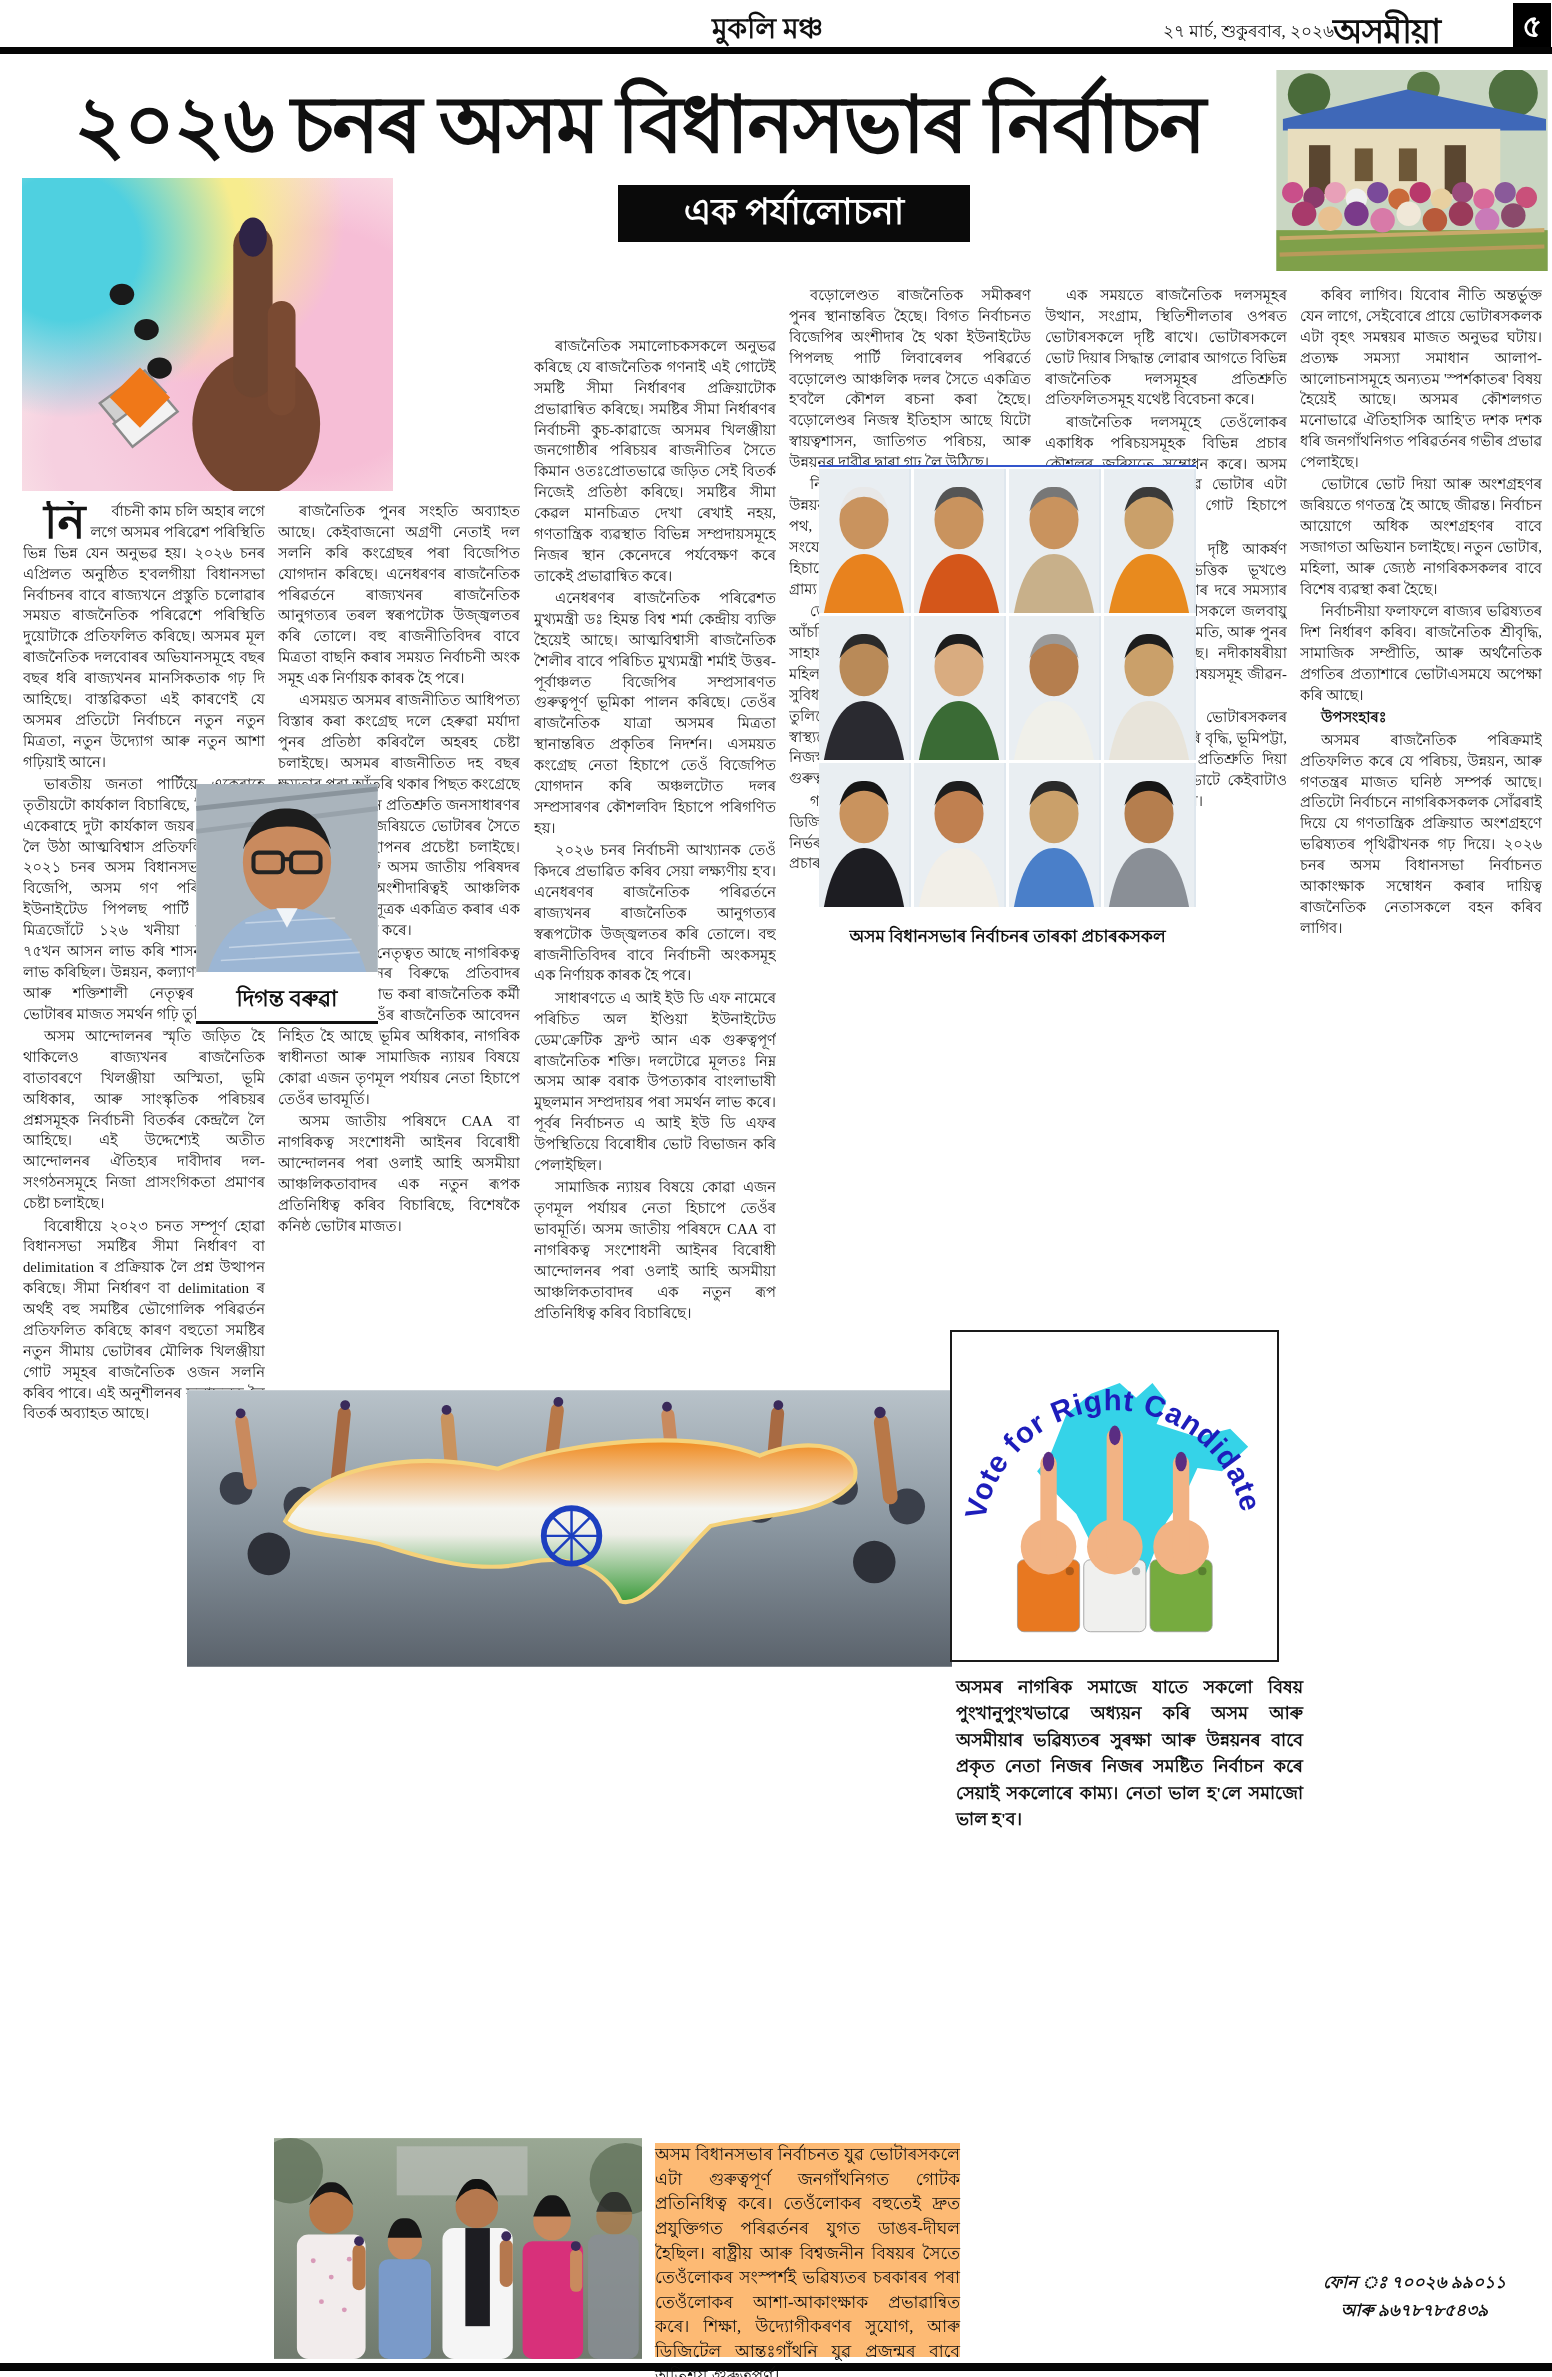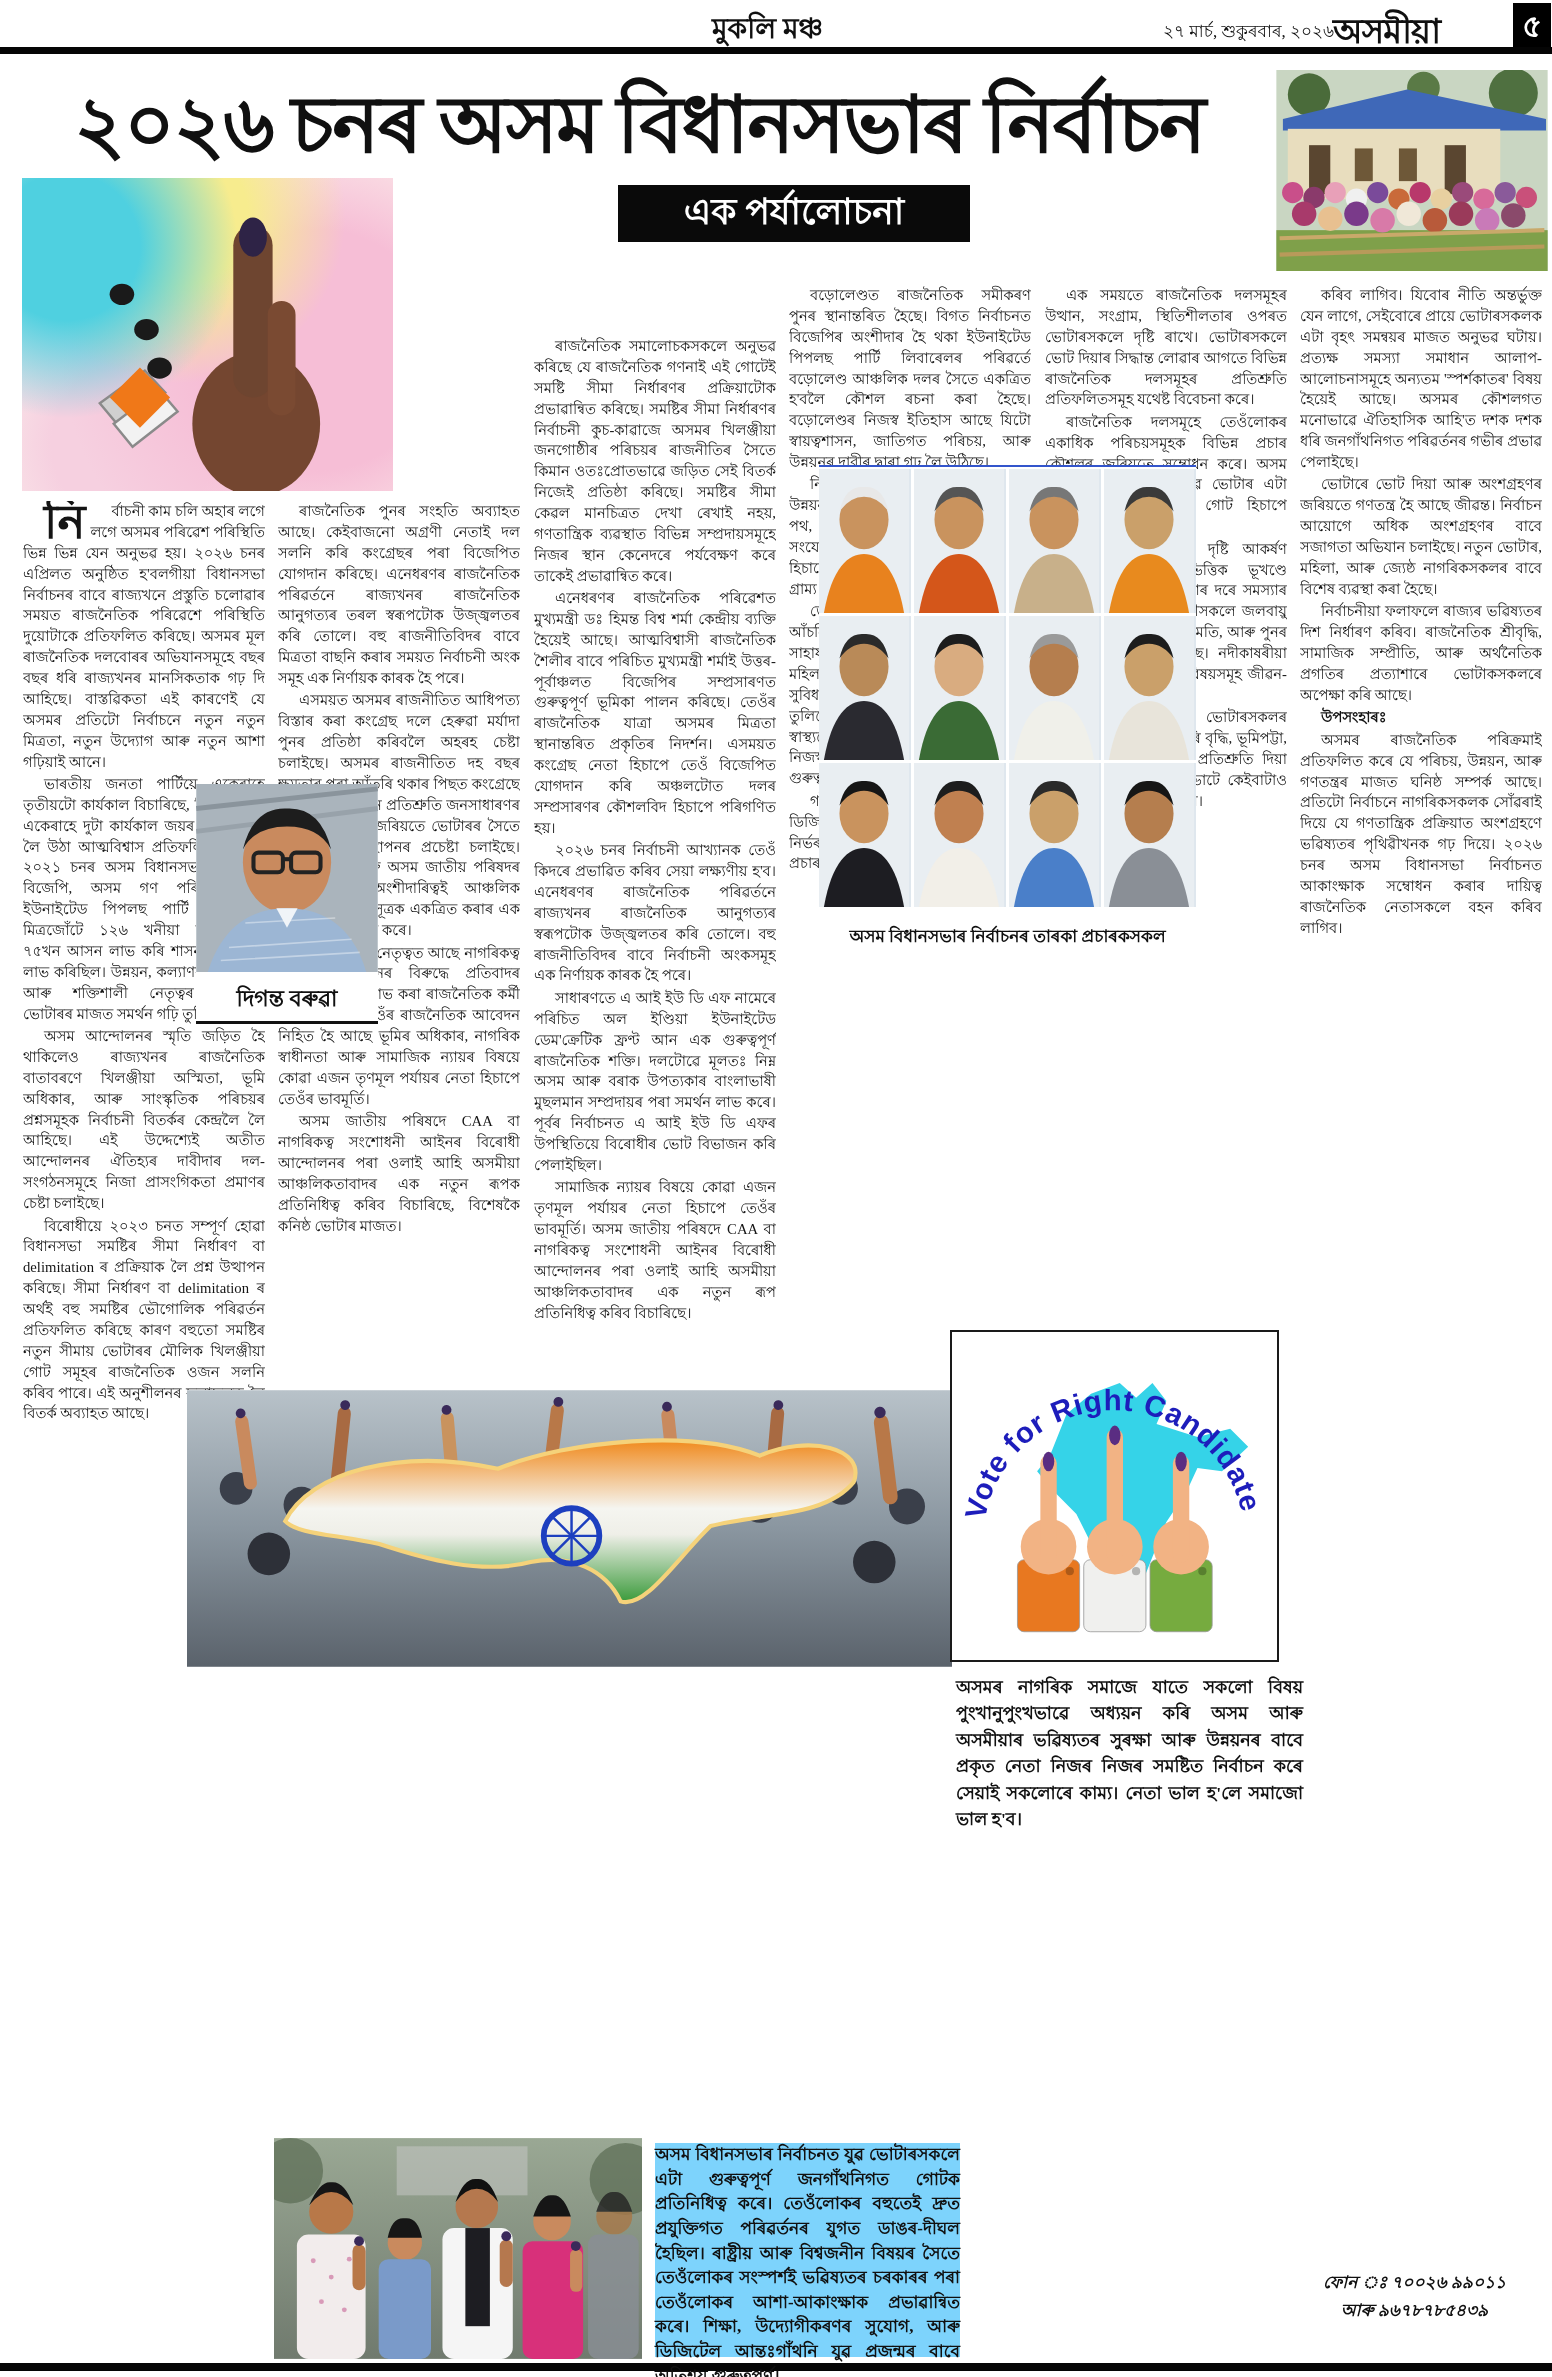--- a/index.html
+++ b/index.html
@@ -44,21 +44,21 @@
   #grid-box { left:819px; top:465px; width:377px; height:468px; background:#fff; }
   .pol-grid { display:grid; grid-template-columns:repeat(4,1fr); gap:3.3px; border-top:2.5px solid #3355cc; padding-top:1.6px; }
   .pol-cell { height:144px; overflow:hidden; background:#dfe7ee; }
   .grid-caption { text-align:center; font-size:17px; font-weight:bold; margin-top:16px; }
   #author-box { left:196px; top:784px; width:182px; background:#fff; z-index:6; }
   #author-name { text-align:center; font-size:22px; font-weight:bold; padding:4.9px 0 3.3px 0; border-bottom:3.3px solid #111; }
   #img-crowd { left:187px; top:1390px; width:765px; height:277px; }
   #vote-box { left:950px; top:1330px; width:329px; height:332px; border:2.5px solid #1a1a1a; background:#fff; }
   #hl-civic { left:956px; top:1674px; width:347px; height:139px; font-size:17.6px; font-weight:bold; text-align:justify; line-height:1.5; background:#fff; }
   #img-youth { left:274px; top:2138px; width:368px; height:221px; }
-  #hl-youth { left:655px; top:2143px; width:305px; height:214px; font-size:17px; font-weight:bold; text-align:justify; line-height:1.45; background:#7dd3fc; }
+  #hl-youth { left:655px; top:2143px; width:305px; height:214px; font-size:17px; font-weight:normal; text-align:justify; line-height:1.45; background:#fdba74; }
   #phone-box { left:1285px; top:2269px; width:259px; text-align:center; font-size:17px; font-weight:bold; font-style:italic; background:#fff; z-index:6; }
   .bottom-rule { position:absolute; left:0; top:2363px; width:1552px; height:8.2px; background:#050505; }
 </style>
 </head>
 <body>
 
 <div id="page">
 
   <div class="hdr">
     <div class="hdr-section">মুকলি মঞ্চ</div>
@@ -157,21 +157,21 @@
     </div>
   <div id="col5" class="col">
       <p>এক সময়তে ৰাজনৈতিক দলসমূহৰ উত্থান, সংগ্ৰাম, স্থিতিশীলতাৰ ওপৰত ভোটাৰসকলে দৃষ্টি ৰাখে। ভোটাৰসকলে ভোট দিয়াৰ সিদ্ধান্ত লোৱাৰ আগতে বিভিন্ন ৰাজনৈতিক দলসমূহৰ প্ৰতিশ্ৰুতি প্ৰতিফলিতসমূহ যথেষ্ট বিবেচনা কৰে।</p>
       <p>ৰাজনৈতিক দলসমূহে তেওঁলোকৰ একাধিক পৰিচয়সমূহক বিভিন্ন প্ৰচাৰ কৌশলৰ জৰিয়তে সম্বোধন কৰে। অসম বিধানসভাৰ নিৰ্বাচনত যুৱ ভোটাৰ এটা গুৰুত্বপূৰ্ণ জনগাঁথনিগত গোট হিচাপে চিহ্নিত হৈছে।</p>
       <p>পৰিৱেশন চিন্তাই ও দৃষ্টি আকৰ্ষণ কৰিছে। অসমৰ নদীভিত্তিক ভূখণ্ডে বানপানী আৰু গৰাখহনীয়াৰ দৰে সমস্যাৰ সন্মুখীন হৈ আহিছে। প্ৰাৰ্থীসকলে জলবায়ু সহনশীলতা, মথাউৰি মেৰামতি, আৰু পুনৰ সংস্থাপনৰ প্ৰতিশ্ৰুতি দিছে। নদীকাষৰীয়া সম্প্ৰদায়সমূহৰ বাবে এই বিষয়সমূহ জীৱন-মৰণৰ প্ৰশ্ন।</p>
       <p>চাহ বাগিচা অঞ্চলৰ ভোটাৰসকলৰ সমৰ্থন আদায়ৰ বাবে মজুৰি বৃদ্ধি, ভূমিপট্টা, আৰু শিক্ষাৰ সা-সুবিধাৰ প্ৰতিশ্ৰুতি দিয়া হৈছে। চাহ জনগোষ্ঠীৰ ভোটে কেইবাটাও সমষ্টিৰ ফলাফল নিৰ্ণয় কৰে।</p>
     </div>
   <div id="col6" class="col">
       <p>কৰিব লাগিব। যিবোৰ নীতি অন্তৰ্ভুক্ত যেন লাগে, সেইবোৰে প্ৰায়ে ভোটাৰসকলক এটা বৃহৎ সমন্বয়ৰ মাজত অনুভৱ ঘটায়। প্ৰত্যক্ষ সমস্যা সমাধান আলাপ-আলোচনাসমূহে অন্যতম 'স্পৰ্শকাতৰ' বিষয় হৈয়েই আছে। অসমৰ কৌশলগত মনোভাৱে ঐতিহাসিক আহি'ত দশক দশক ধৰি জনগাঁথনিগত পৰিৱৰ্তনৰ গভীৰ প্ৰভাৱ পেলাইছে।</p>
       <p>ভোটাৰে ভোট দিয়া আৰু অংশগ্ৰহণৰ জৰিয়তে গণতন্ত্ৰ হৈ আছে জীৱন্ত। নিৰ্বাচন আয়োগে অধিক অংশগ্ৰহণৰ বাবে সজাগতা অভিযান চলাইছে। নতুন ভোটাৰ, মহিলা, আৰু জ্যেষ্ঠ নাগৰিকসকলৰ বাবে বিশেষ ব্যৱস্থা কৰা হৈছে।</p>
-      <p>নিৰ্বাচনীয়া ফলাফলে ৰাজ্যৰ ভৱিষ্যতৰ দিশ নিৰ্ধাৰণ কৰিব। ৰাজনৈতিক শ্ৰীবৃদ্ধি, সামাজিক সম্প্ৰীতি, আৰু অৰ্থনৈতিক প্ৰগতিৰ প্ৰত্যাশাৰে ভোটাকসকলৰে অপেক্ষা কৰি আছে।</p>
+      <p>নিৰ্বাচনীয়া ফলাফলে ৰাজ্যৰ ভৱিষ্যতৰ দিশ নিৰ্ধাৰণ কৰিব। ৰাজনৈতিক শ্ৰীবৃদ্ধি, সামাজিক সম্প্ৰীতি, আৰু অৰ্থনৈতিক প্ৰগতিৰ প্ৰত্যাশাৰে ভোটাএসমযে অপেক্ষা কৰি আছে।</p>
       <p class="subhead">উপসংহাৰঃ</p>
       <p>অসমৰ ৰাজনৈতিক পৰিক্ৰমাই প্ৰতিফলিত কৰে যে পৰিচয়, উন্নয়ন, আৰু গণতন্ত্ৰৰ মাজত ঘনিষ্ঠ সম্পৰ্ক আছে। প্ৰতিটো নিৰ্বাচনে নাগৰিকসকলক সোঁৱৰাই দিয়ে যে গণতান্ত্ৰিক প্ৰক্ৰিয়াত অংশগ্ৰহণে ভৱিষ্যতৰ পৃথিৱীখনক গঢ় দিয়ে। ২০২৬ চনৰ অসম বিধানসভা নিৰ্বাচনত আকাংক্ষাক সম্বোধন কৰাৰ দায়িত্ব ৰাজনৈতিক নেতাসকলে বহন কৰিব লাগিব।</p>
     </div>
 
   <div id="grid-box" class="ovl">
     <div class="pol-grid" id="pol-grid">
         <div class="pol-cell"><svg width="90" height="144" viewBox="0 0 110 176">
             <rect width="110" height="176" fill="#e9eef2"></rect>
             <ellipse cx="55" cy="62" rx="30" ry="36" fill="#c9935e"></ellipse>
             <path d="M25,52 Q32,20 55,22 Q78,20 85,52 Q72,34 55,34 Q38,34 25,52 Z" fill="#e8e8e8"></path>

